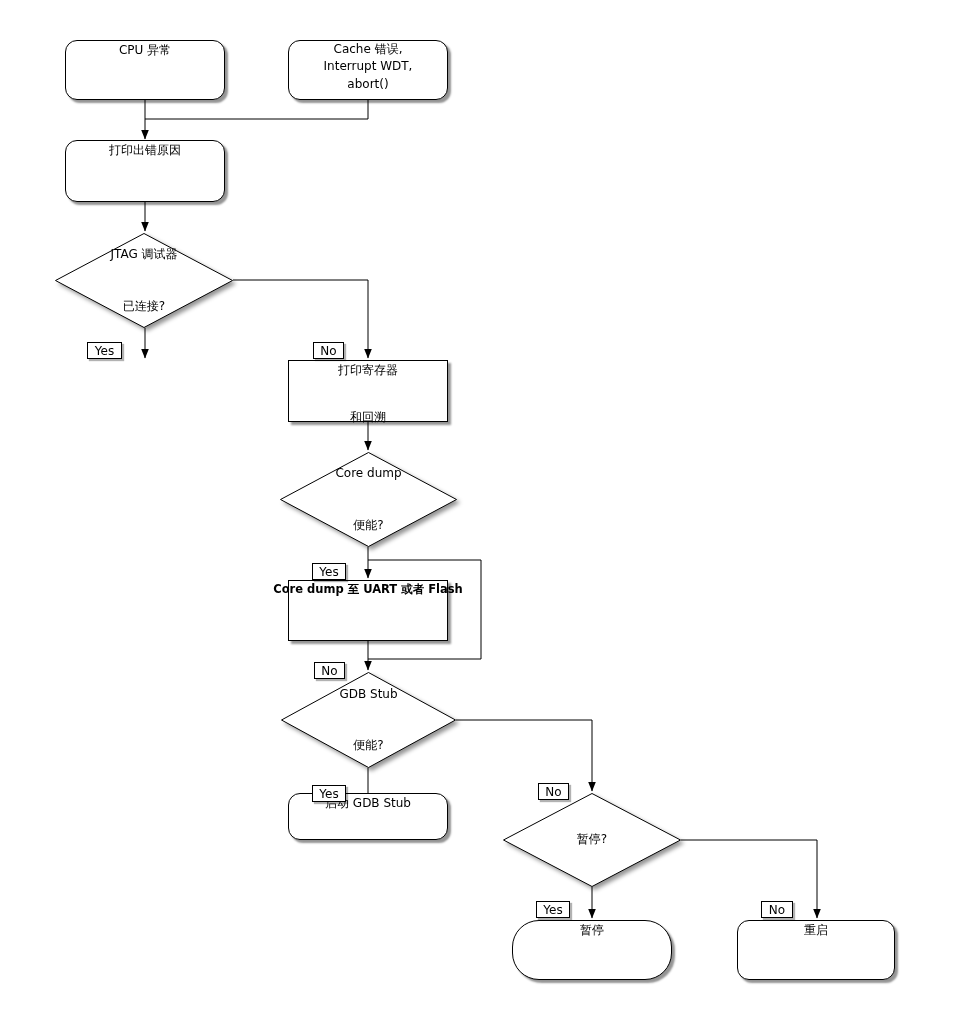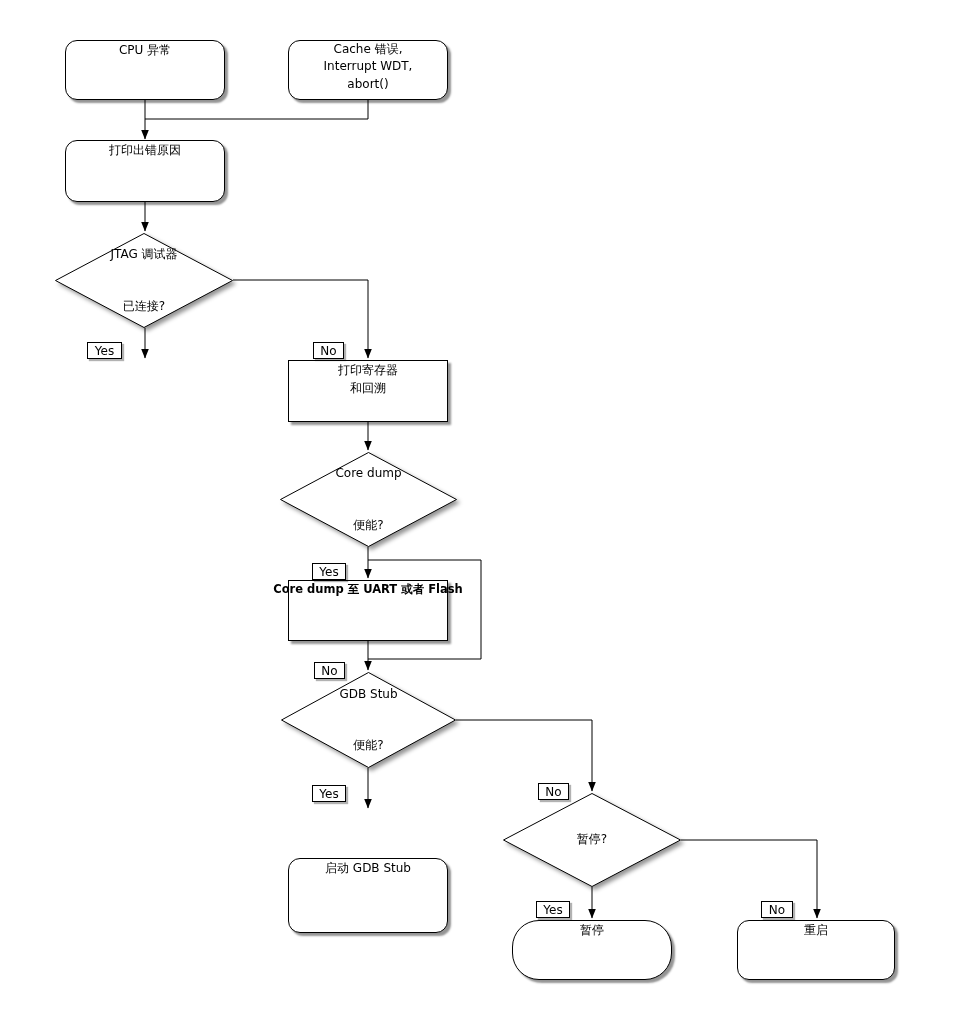--- a/index.html
+++ b/index.html
@@ -73,21 +73,21 @@
 
   <div class="diamond" style="left:55px;top:233px;width:178px;height:95px;">
     <svg width="178" height="95" viewBox="0 0 178 95">
       <polygon points="89,0.5 177.5,47.5 89,94.5 0.5,47.5" fill="#fff" stroke="#000" stroke-width="1"></polygon>
     </svg>
     <span>JTAG 调试器</span>
     <span>已连接?</span>
   </div>
 
 
-  <div class="node" style="left:288px;top:360px;width:160px;height:62px;">
+  <div class="node" style="left:288px;top:360px;width:160px;height:62px;gap:29px;">
     <span>打印寄存器</span>
     <span>和回溯</span>
   </div>
 
   <div class="diamond" style="left:280px;top:452px;width:177px;height:95px;">
     <svg width="177" height="95" viewBox="0 0 177 95">
       <polygon points="88.5,0.5 176.5,47.5 88.5,94.5 0.5,47.5" fill="#fff" stroke="#000" stroke-width="1"></polygon>
     </svg>
     <span>Core dump</span>
     <span>便能?</span>
@@ -98,21 +98,21 @@
   </div>
 
   <div class="diamond" style="left:281px;top:672px;width:175px;height:96px;">
     <svg width="175" height="96" viewBox="0 0 175 96">
       <polygon points="87.5,0.5 174.5,48 87.5,95.5 0.5,48" fill="#fff" stroke="#000" stroke-width="1"></polygon>
     </svg>
     <span>GDB Stub</span>
     <span>便能?</span>
   </div>
 
-  <div class="node rounded" style="left:288px;top:858px;width:160px;height:75px;">
+  <div class="node rounded" style="left:288px;top:793px;width:160px;height:47px;">
     <span>启动 GDB Stub</span>
   </div>
 
   <div class="diamond" style="left:503px;top:793px;width:178px;height:94px;">
     <svg width="178" height="94" viewBox="0 0 178 94">
       <polygon points="89,0.5 177.5,47 89,93.5 0.5,47" fill="#fff" stroke="#000" stroke-width="1"></polygon>
     </svg>
     <span>暂停?</span>
   </div>
 

